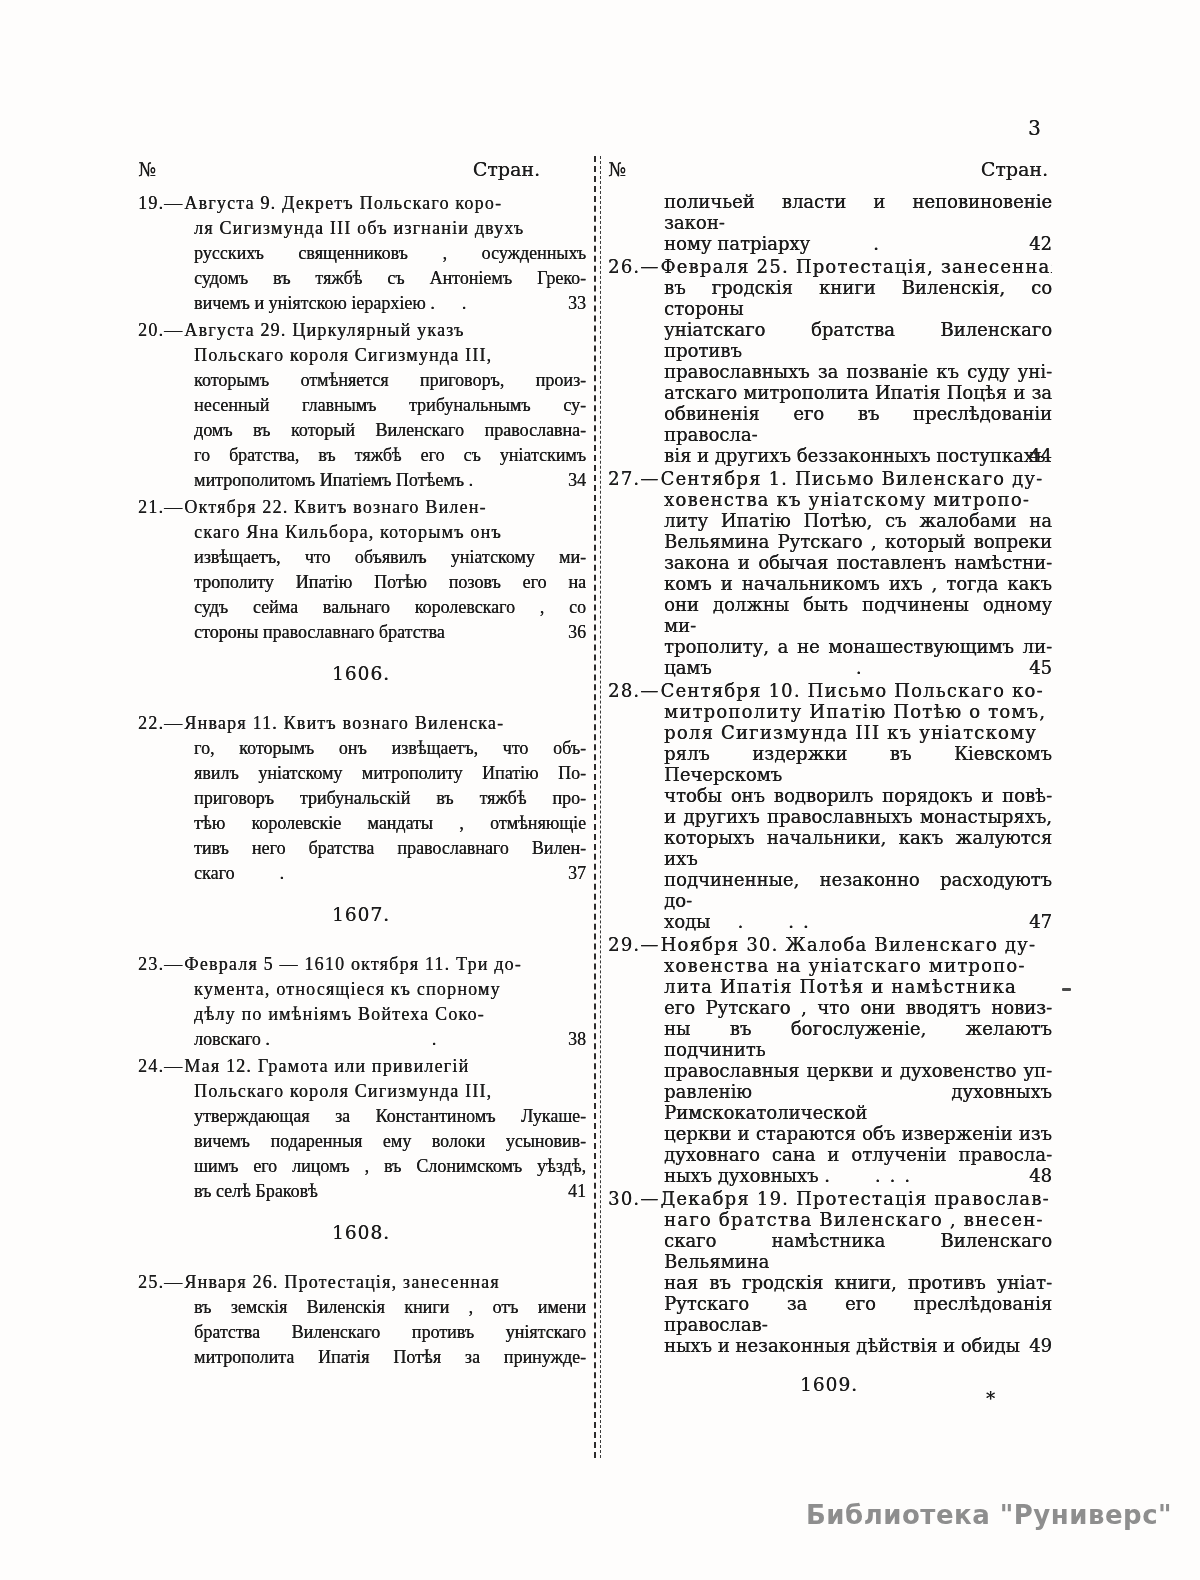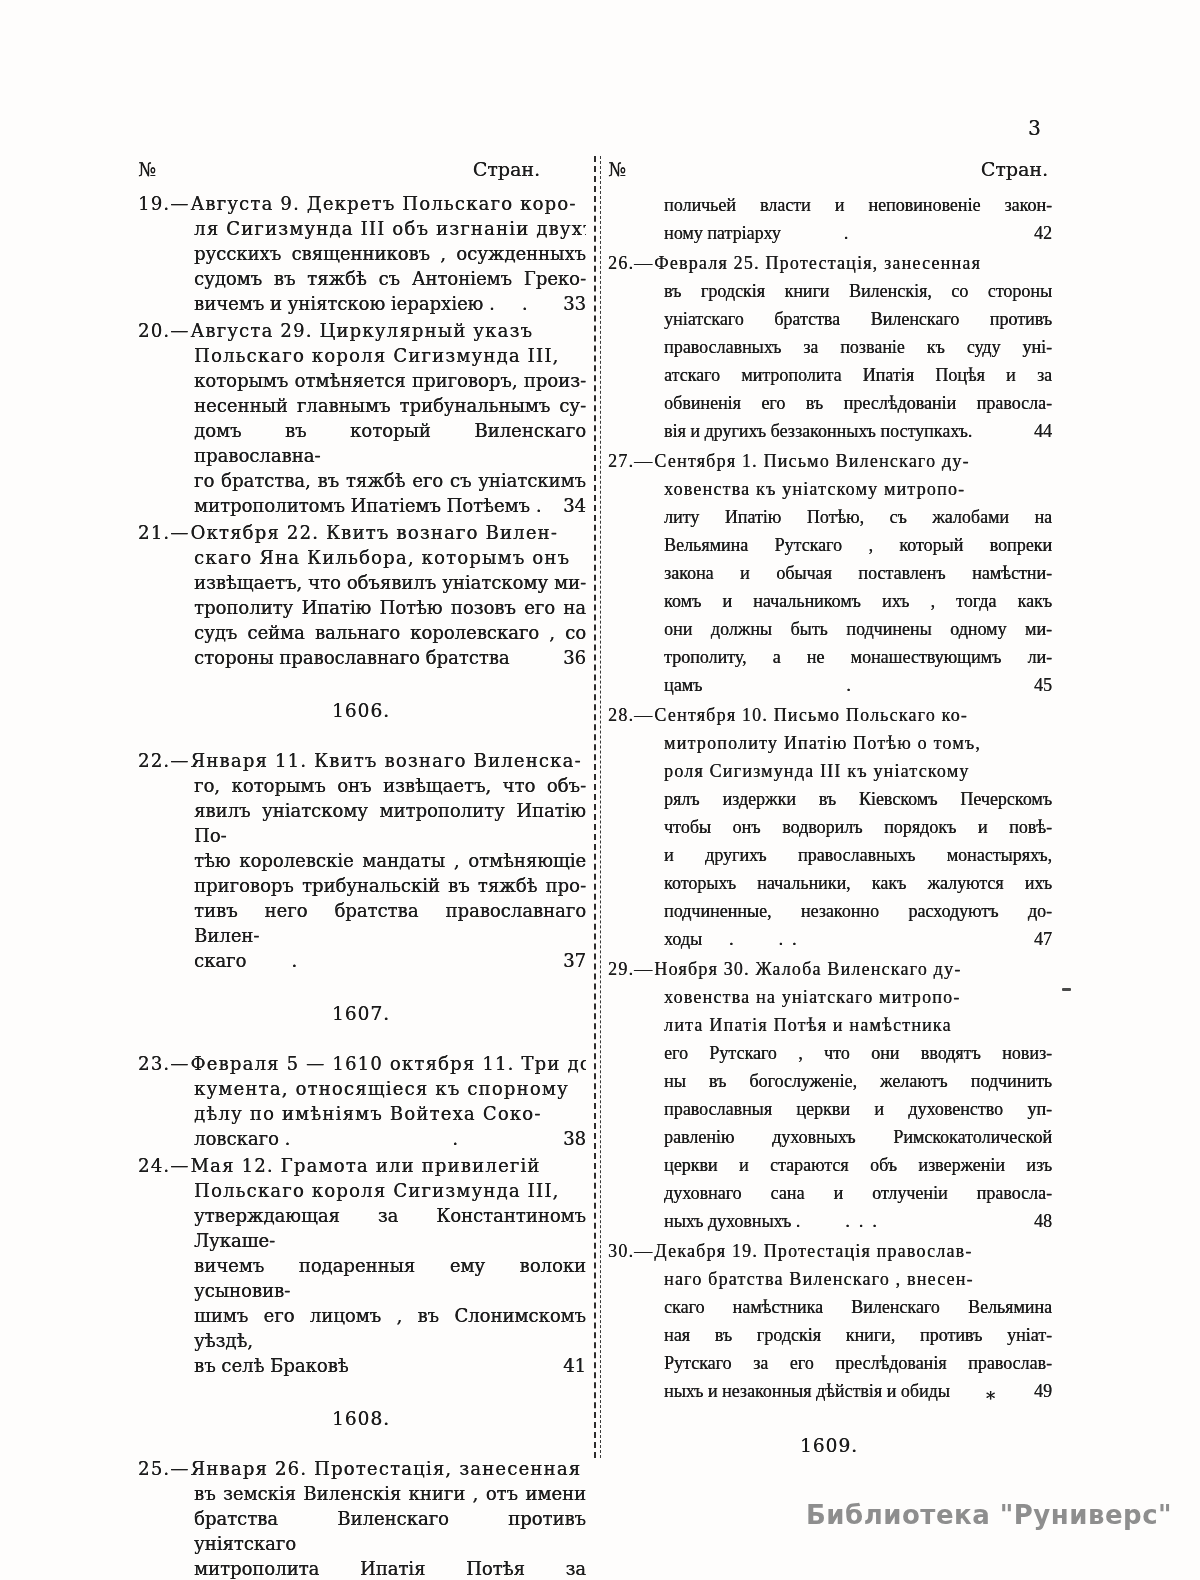--- a/index.html
+++ b/index.html
@@ -10,30 +10,30 @@
   .col{position:absolute;top:158px;overflow:hidden;}
   .col-left{left:136px;width:450px;}
   .col-right{left:606px;width:446px;}
   .col-header{display:flex;justify-content:space-between;font-size:19px;margin-bottom:11px;}
   .col-left  .hdr-page{padding-right:46px;}
   .col-right .hdr-page{padding-right:4px;}
   .hdr-no{padding-left:2px;}
   .divider{position:absolute;left:594px;top:156px;height:1302px;width:4px;
            border-left:2px dashed #2d2d2d;border-right:1px dashed #3a3a3a;}
   .entry{position:relative;margin:0 0 2px 0;font-size:18px;}
-  .col-left  .entry{line-height:25px;}
-  .col-right .entry{line-height:28px;font-family:Liberation Serif, serif;}
+  .col-left  .entry{line-height:25px;font-family:Liberation Serif, serif;}
+  .col-right .entry{line-height:21px;}
   .line{padding-left:58px;}
   .line.first{padding-left:2px;}
   .cont .line.first{padding-left:58px;}
   .jl{text-align:justify;text-align-last:justify;}
   .sp{letter-spacing:1.2px;white-space:nowrap;overflow:hidden;}
   .num{padding-right:1px;}
   .pageref{position:absolute;right:0;bottom:0;}
-  .year{text-align:center;margin:28px 0 24px;font-size:18.5px;letter-spacing:1px;line-height:26px;}
+  .year{text-align:center;margin:16px 0 24px;font-size:18.5px;letter-spacing:1px;line-height:26px;}
   .footstar{position:absolute;top:1388px;left:986px;font-size:18px;}
   .watermark{position:absolute;top:1500px;left:806px;font-family:"DejaVu Sans",sans-serif;
              font-weight:bold;font-size:26px;color:#8e8e8e;letter-spacing:0.5px;text-shadow:none;}
   .speck{position:absolute;left:1062px;top:988px;width:9px;height:3px;background:#4a4a4a;border-radius:1px;}
 </style>
 </head>
 <body>
 
 <div class="page">
   <div class="pagenum">3</div>
@@ -69,22 +69,22 @@
           <div class="line jl">трополиту Ипатію Потѣю позовъ его на</div>
           <div class="line jl">судъ сейма вальнаго королевскаго , со</div>
           <div class="line">стороны православнаго братства</div>
           <span class="pageref">36</span>
         </div>
         <div class="year">1606.</div>
         <div class="entry">
           <div class="line first sp"><span class="num">22.—</span>Января 11. Квитъ вознаго Виленска-</div>
           <div class="line jl">го, которымъ онъ извѣщаетъ, что объ-</div>
           <div class="line jl">явилъ уніатскому митрополиту Ипатію По-</div>
+          <div class="line jl">приговоръ трибунальскій въ тяжбѣ про-</div>
           <div class="line jl">тѣю королевскіе мандаты , отмѣняющіе</div>
-          <div class="line jl">приговоръ трибунальскій въ тяжбѣ про-</div>
           <div class="line jl">тивъ него братства православнаго Вилен-</div>
           <div class="line">скаго   .</div>
           <span class="pageref">37</span>
         </div>
         <div class="year">1607.</div>
         <div class="entry">
           <div class="line first sp"><span class="num">23.—</span>Февраля 5 — 1610 октября 11. Три до-</div>
           <div class="line sp">кумента, относящіеся къ спорному</div>
           <div class="line sp">дѣлу по имѣніямъ Войтеха Соко-</div>
           <div class="line">ловскаго .         .</div>

